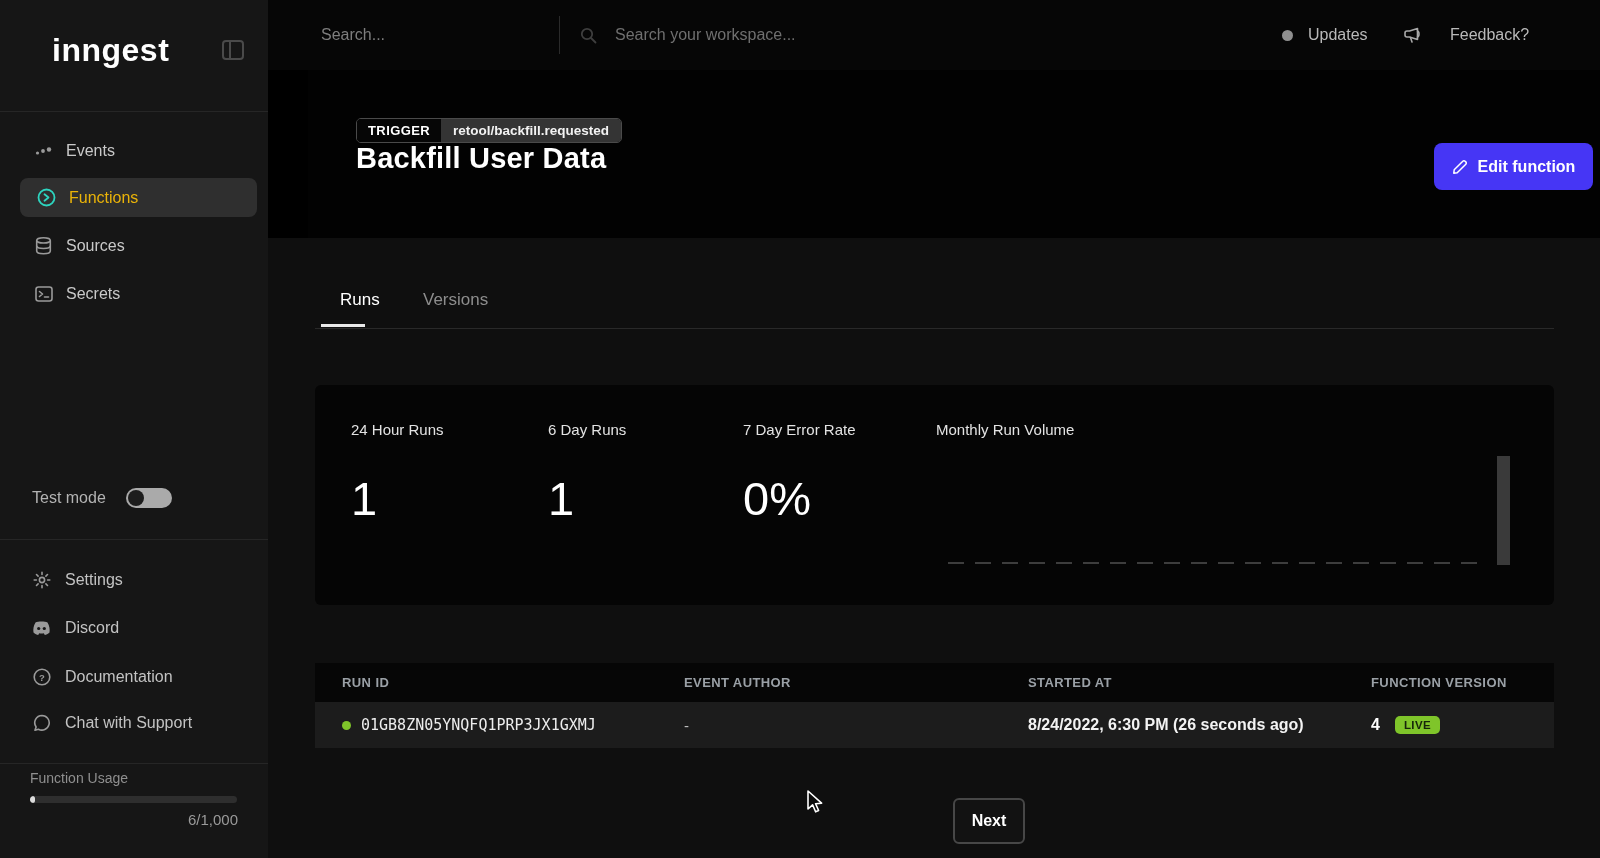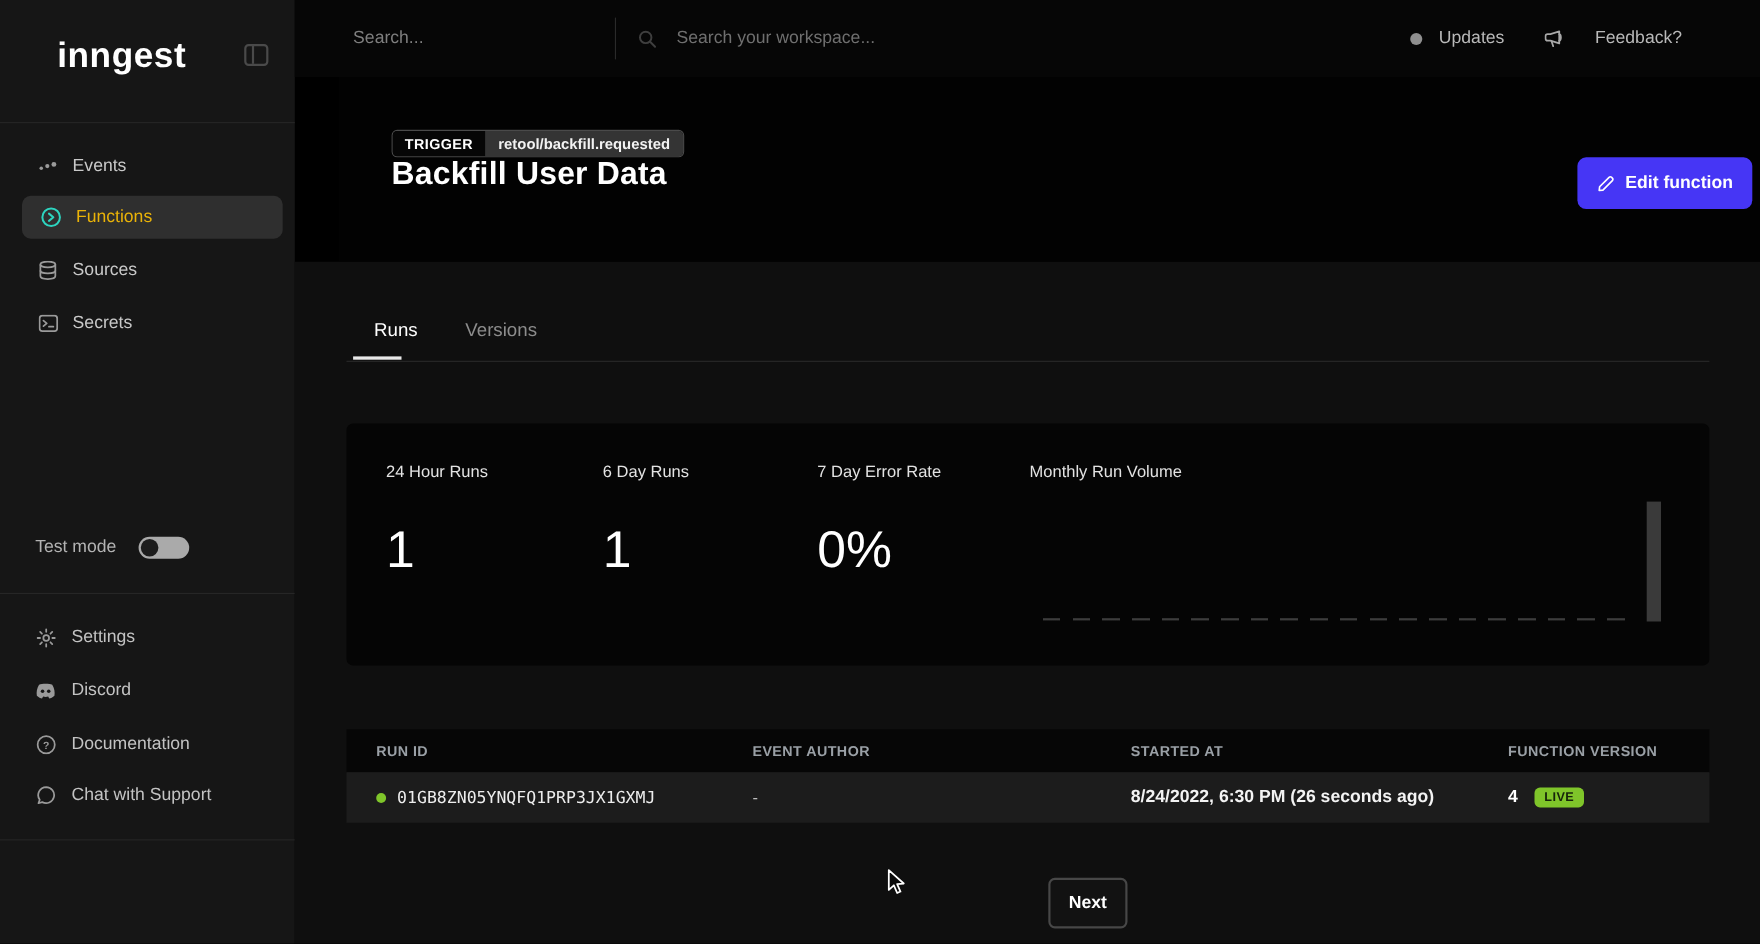--- a/index.html
+++ b/index.html
@@ -192,20 +192,27 @@
       <span class="ic">
         <svg width="18" height="18" viewBox="0 0 18 18">
             <path d="M9 1.5 a7.3 7.3 0 1 1 -3.6 13.7 L2 16.2 l1.1 -3.2 A7.3 7.3 0 0 1 9 1.5 Z" fill="none" stroke="currentColor" stroke-width="1.6" stroke-linejoin="round"></path>
           </svg>
       </span>
       <span>Chat with Support</span>
     </div>
 
     <div class="sb-divider" style="top:763px"></div>
 
+    <div class="usage">
+      <div class="usage-label">Function Usage</div>
+      <div class="usage-track">
+        <div class="usage-fill"></div>
+      </div>
+      <div class="usage-value">6/1,000</div>
+    </div>
   </aside>
 
   <header class="topbar">
     <span class="tb-item tb-search-label">Search...</span>
     <span class="tb-vline"></span>
     <span class="tb-item tb-mag">
       <svg width="17" height="17" viewBox="0 0 17 17">
           <circle cx="7" cy="7" r="5.2" fill="none" stroke="currentColor" stroke-width="1.8"></circle>
           <path d="M11 11 L15.5 15.5" stroke="currentColor" stroke-width="1.8" stroke-linecap="round"></path>
         </svg>

